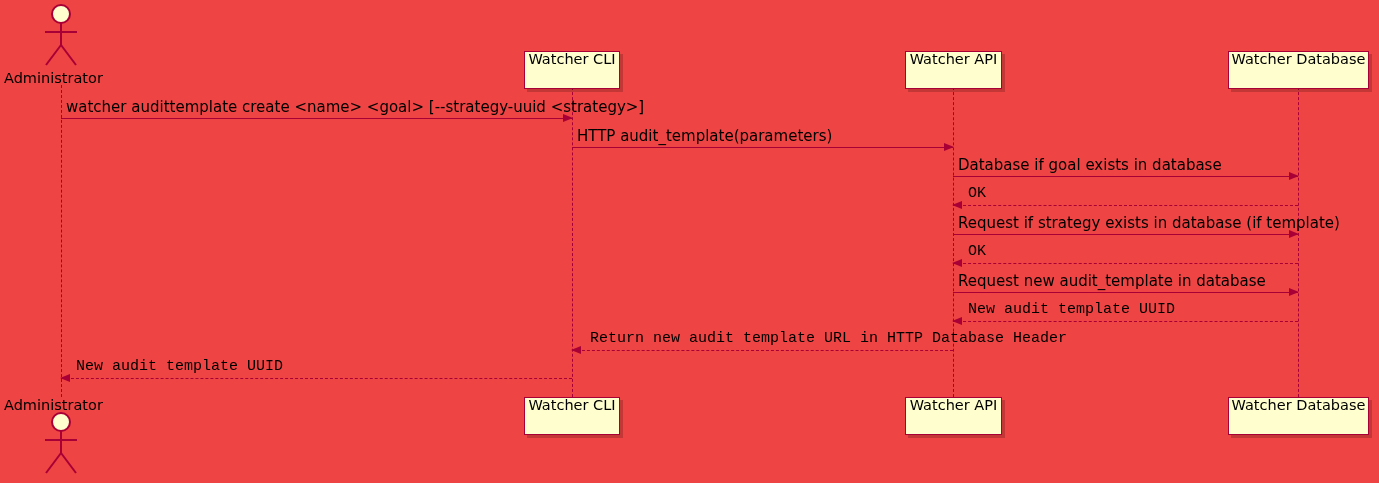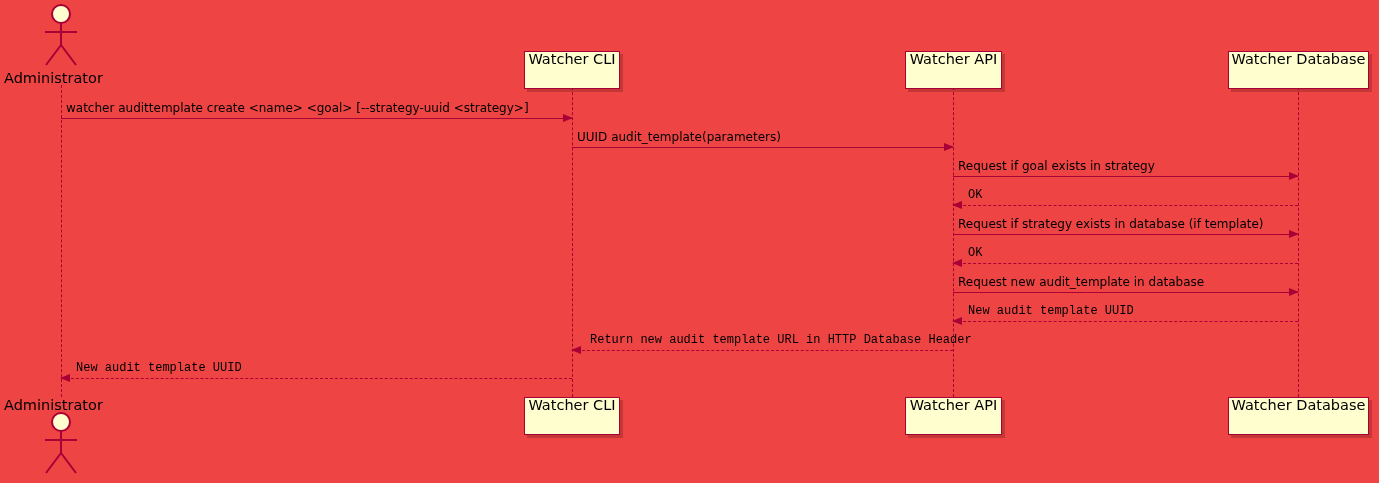--- a/index.html
+++ b/index.html
@@ -42,21 +42,21 @@
     border-left:10px solid #A80036;
   }
   .msg .head.left{
     left:-1px;
     border-top:4.5px solid transparent;
     border-bottom:4.5px solid transparent;
     border-right:10px solid #A80036;
   }
   .msg .label{
     position:absolute;bottom:3px;
-    font-size:12px;color:#000000;white-space:nowrap;line-height:1.1;
+    font-size:15px;color:#000000;white-space:nowrap;line-height:1.1;
   }
   .msg .label.lalign{left:5px;}
   .msg .label.ralign{left:5px;font-family:Liberation Mono, monospace;}
 </style>
 </head>
 <body>
 
 <div id="stage">
 
   <div class="lifeline" style="left:61px;top:85px;height:312px;"></div>
@@ -112,27 +112,27 @@
 
   <div class="msg" style="left:61px;top:118px;width:511px;">
     <div class="line"></div>
     <div class="head right"></div>
     <div class="label lalign">watcher audittemplate create &lt;name&gt; &lt;goal&gt; [--strategy-uuid &lt;strategy&gt;]</div>
   </div>
 
   <div class="msg" style="left:572px;top:147px;width:381px;">
     <div class="line"></div>
     <div class="head right"></div>
-    <div class="label lalign">UUID audit_template(parameters)</div>
+    <div class="label lalign">HTTP audit_template(parameters)</div>
   </div>
 
   <div class="msg" style="left:953px;top:176px;width:345px;">
     <div class="line"></div>
     <div class="head right"></div>
-    <div class="label lalign">Request if goal exists in strategy</div>
+    <div class="label lalign">Database if goal exists in database</div>
   </div>
 
   <div class="msg dashed" style="left:953px;top:205px;width:345px;">
     <div class="line"></div>
     <div class="head left"></div>
     <div class="label ralign" style="left:15px;">OK</div>
   </div>
 
   <div class="msg" style="left:953px;top:234px;width:345px;">
     <div class="line"></div>

